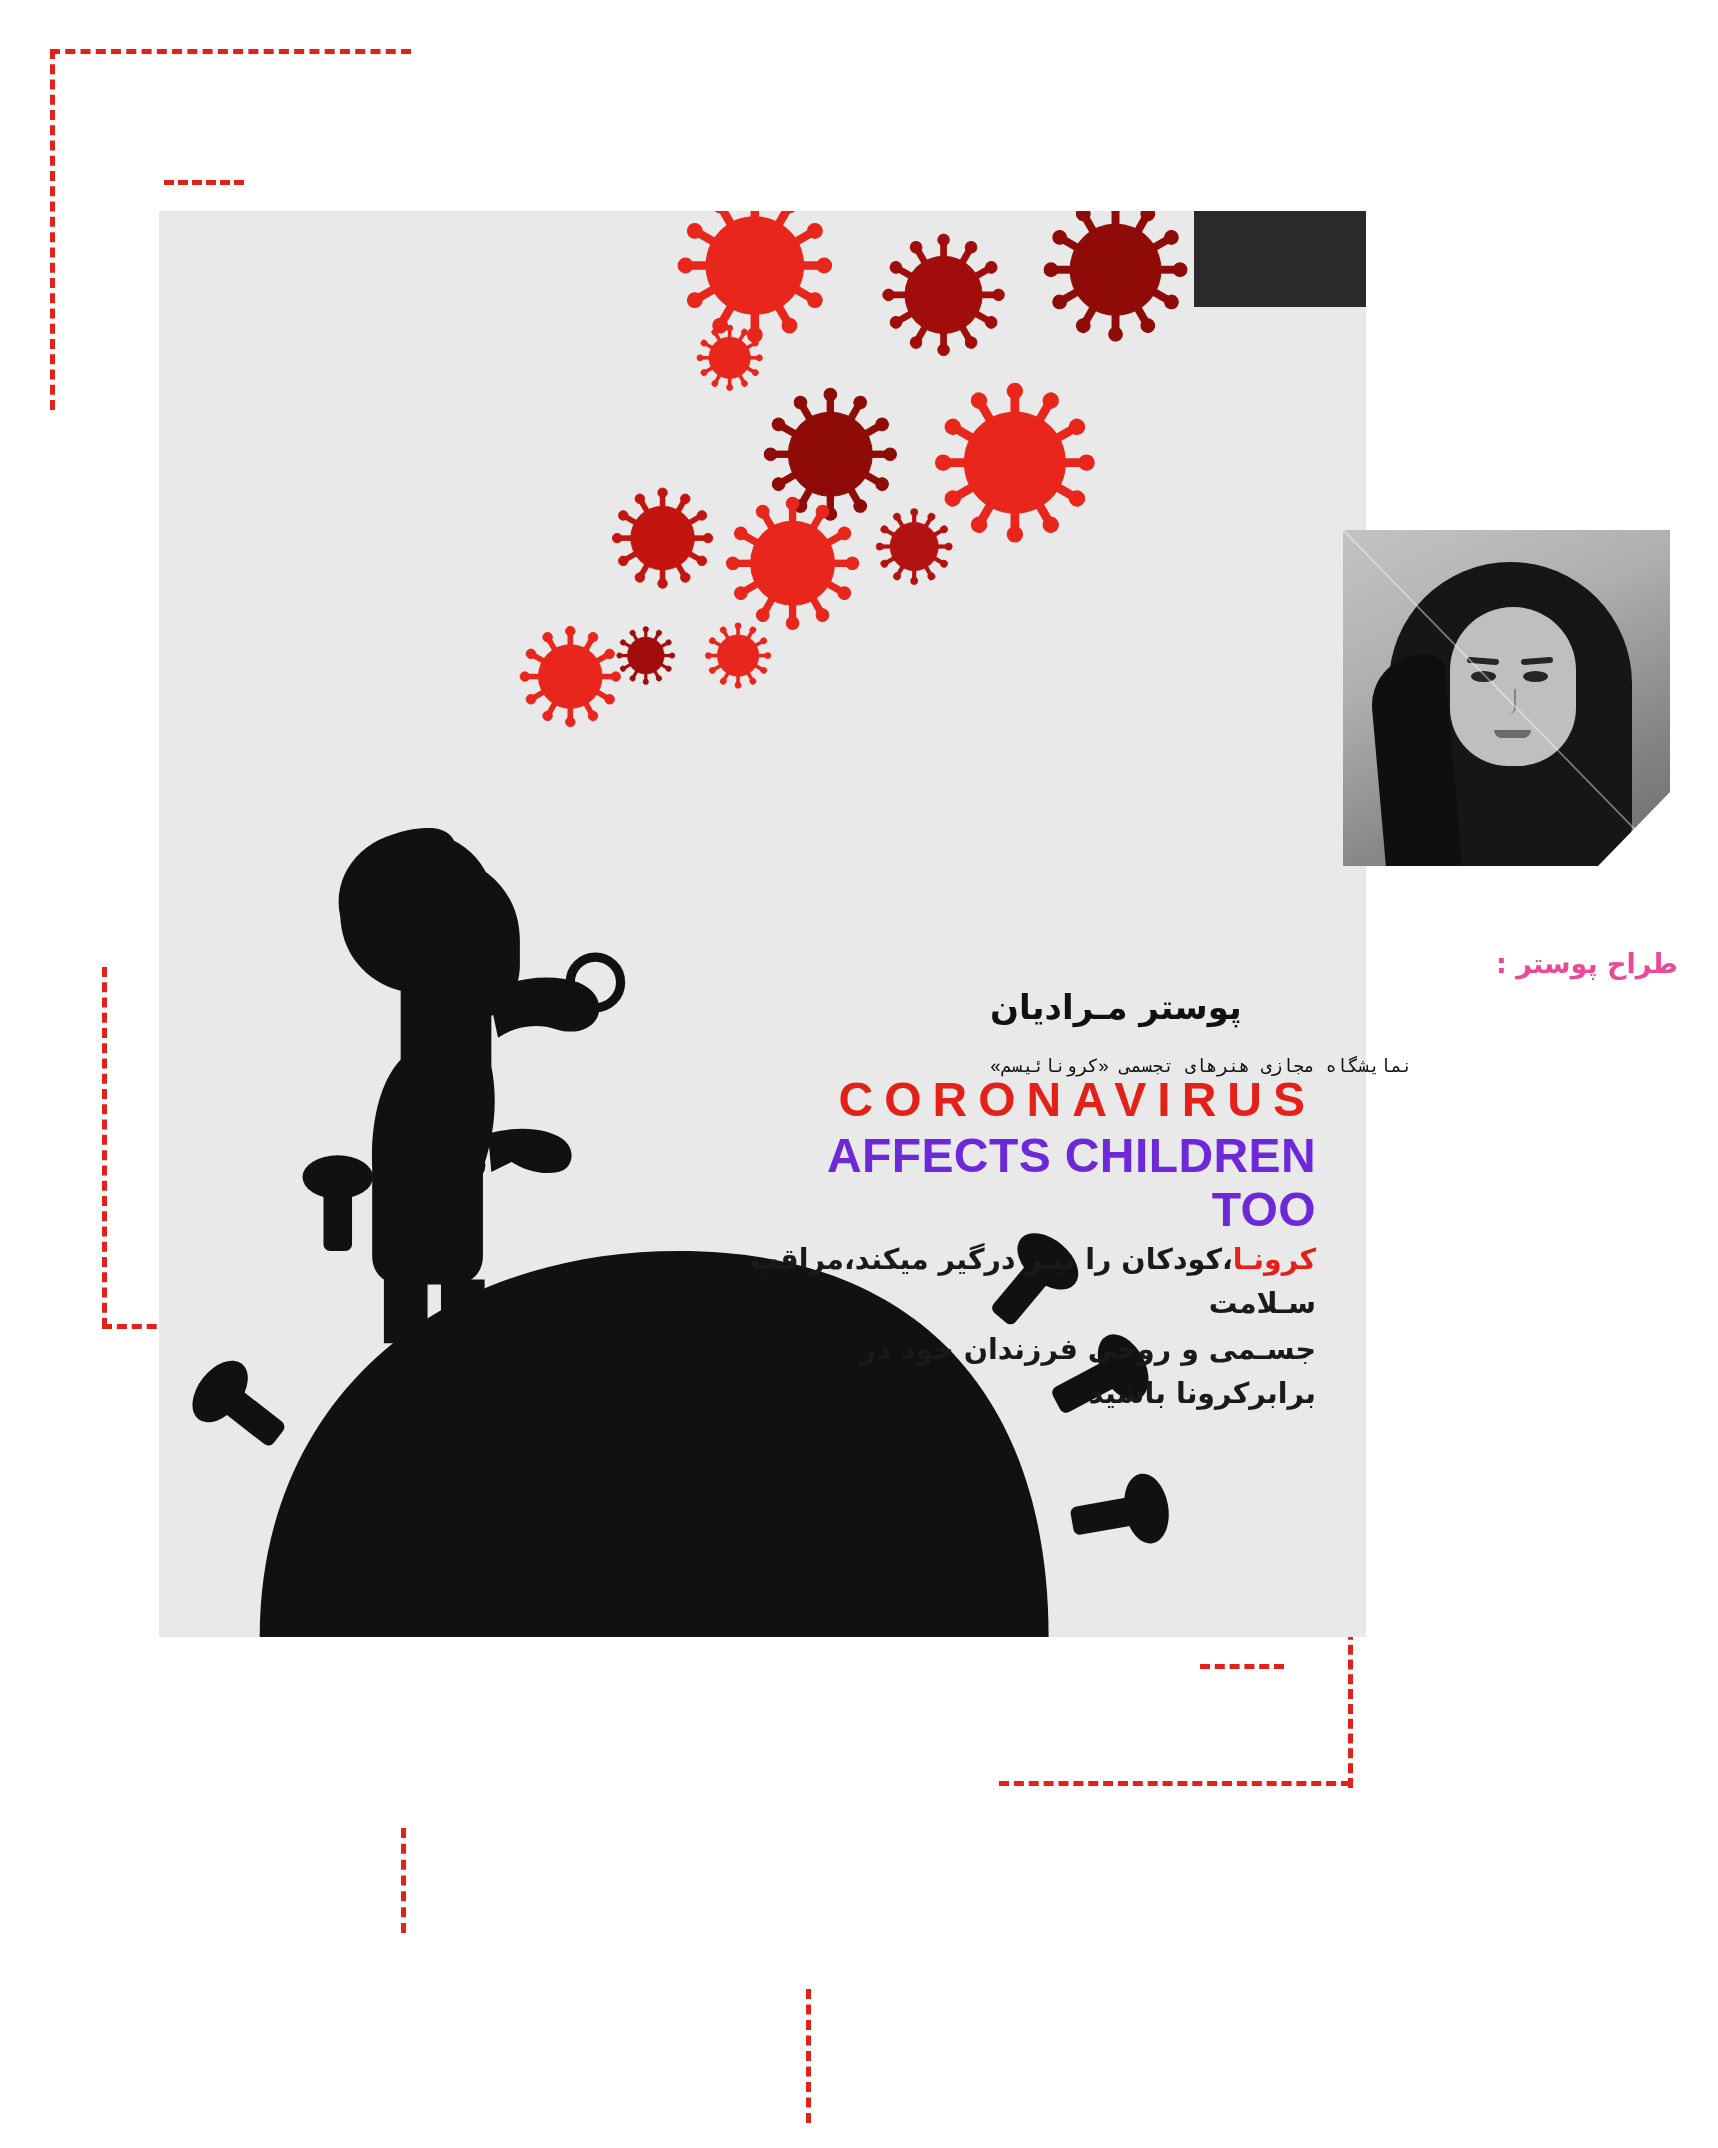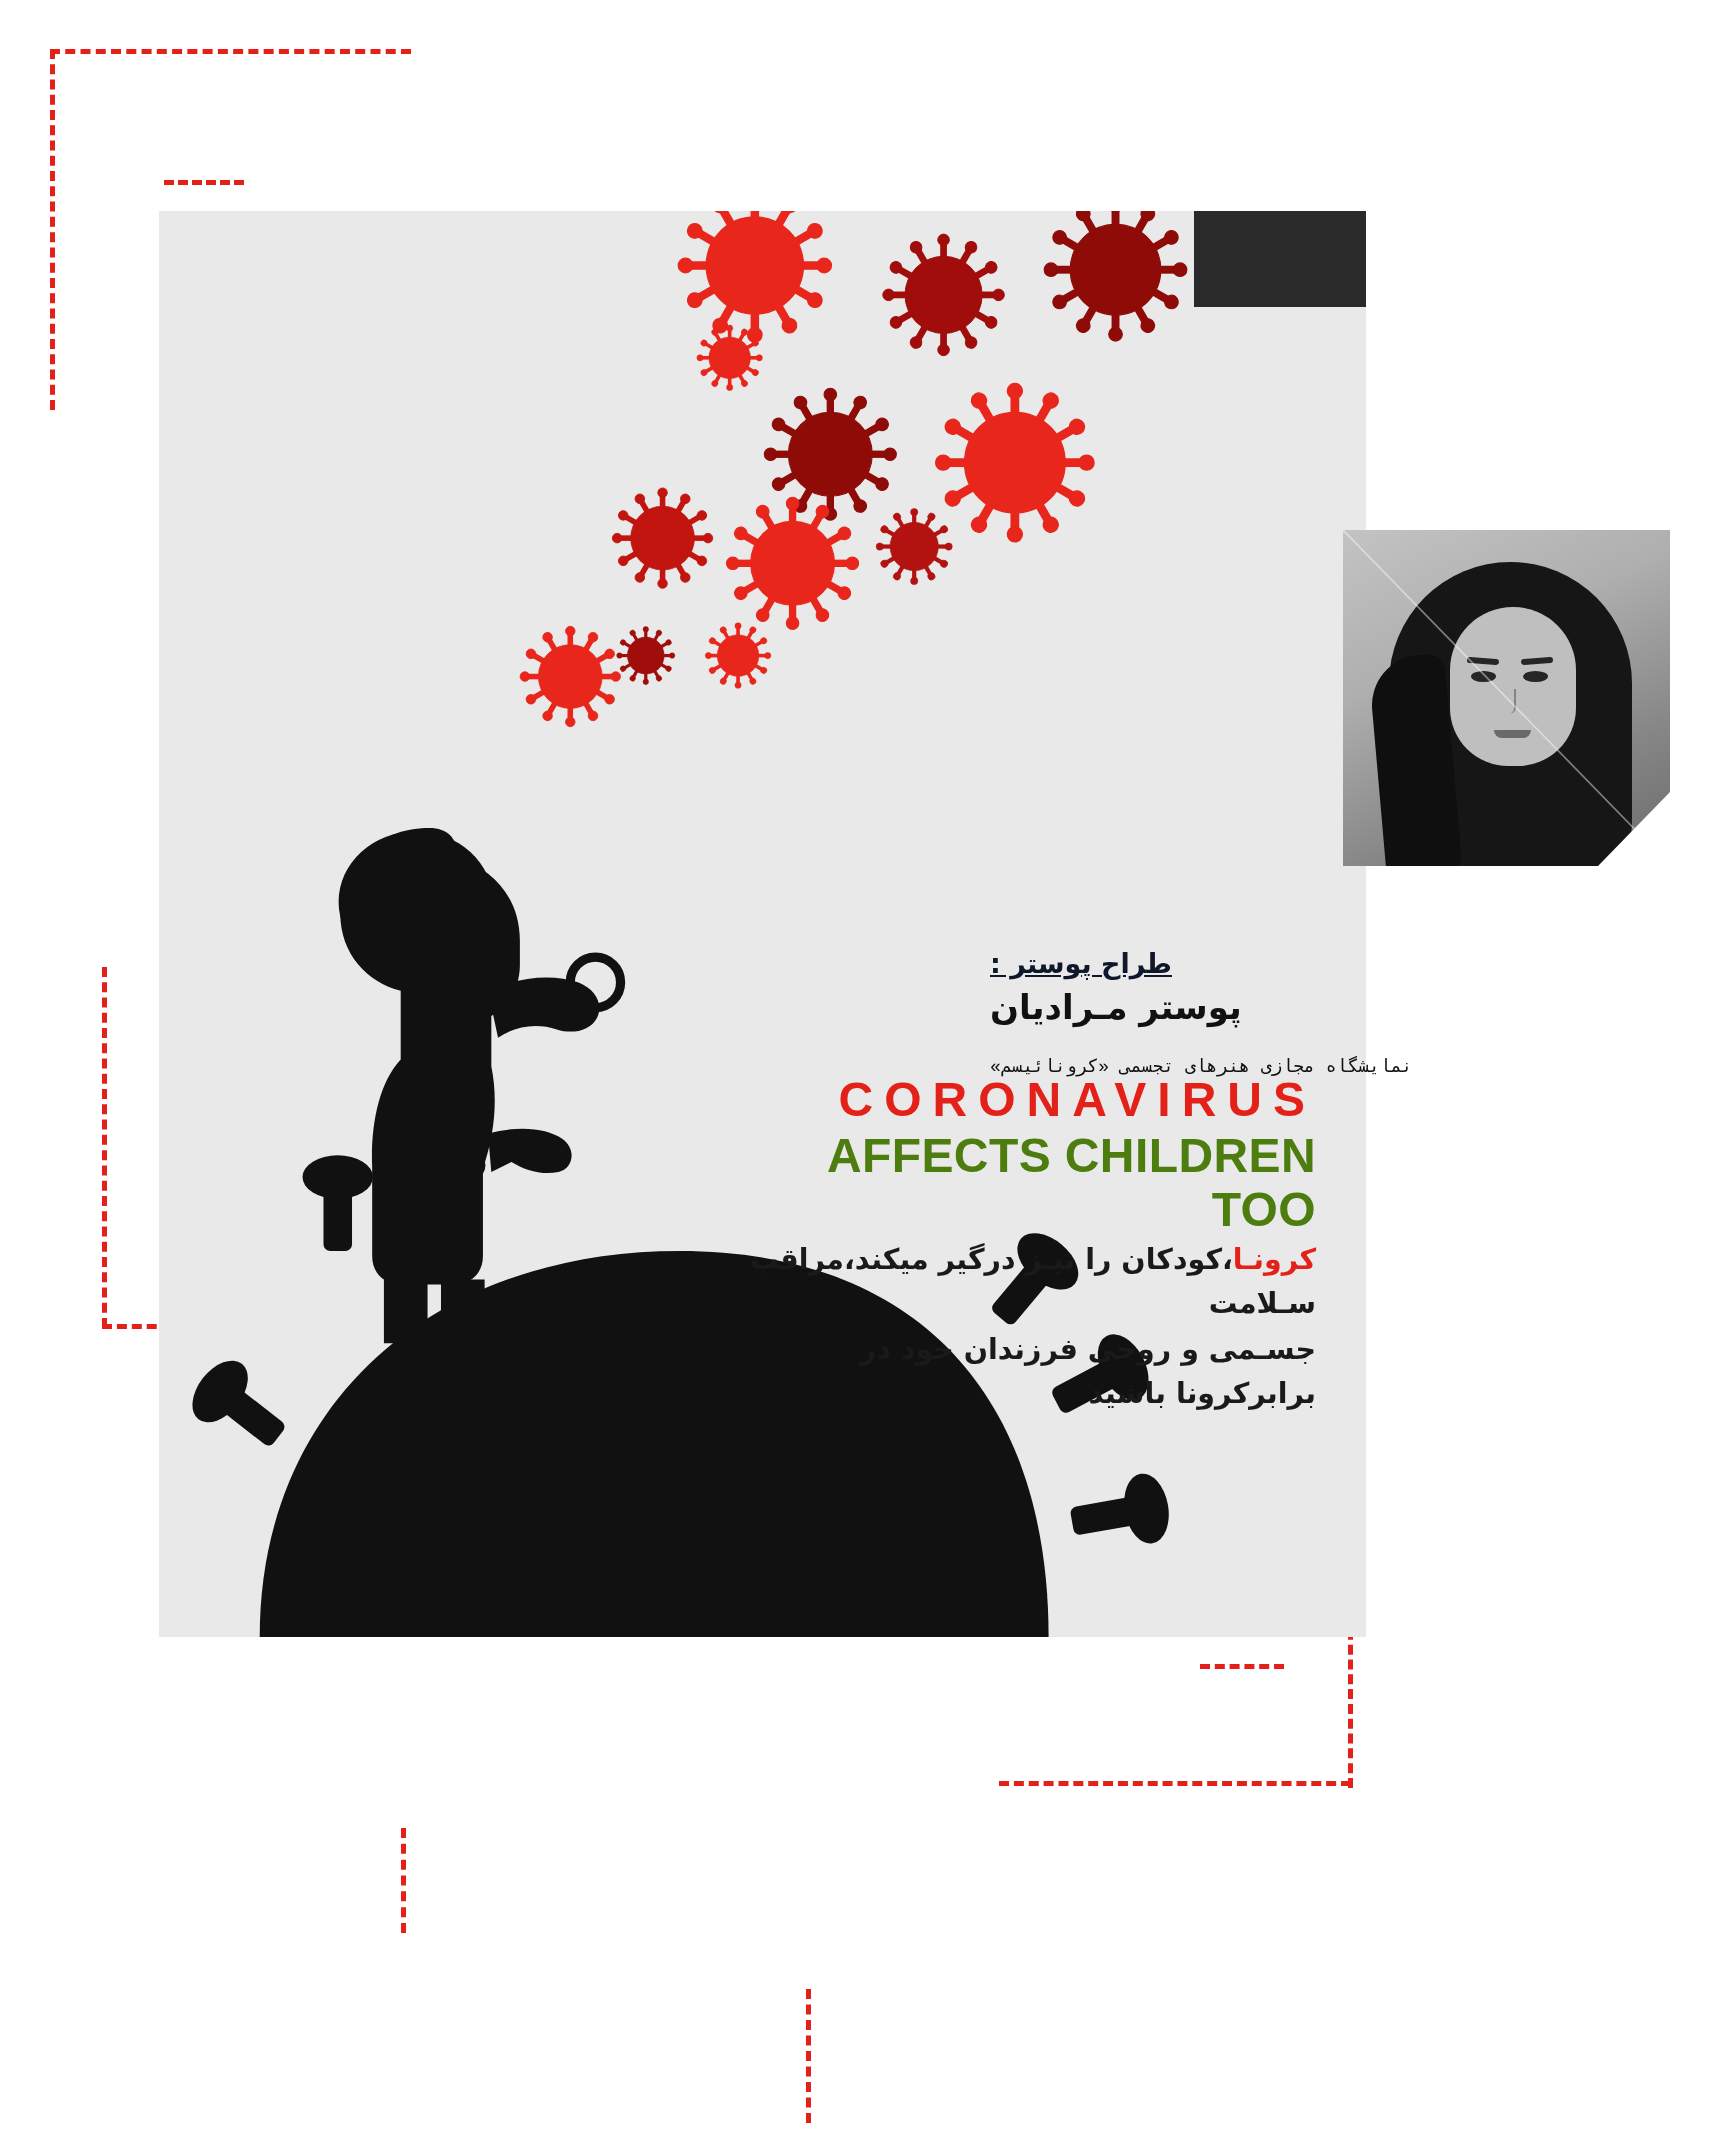--- a/index.html
+++ b/index.html
@@ -83,21 +83,21 @@
     color: #e32119;
     direction: ltr;
     text-align: right;
     line-height: 1.05;
   }
   #headline-2 {
     font-family: "Liberation Sans", sans-serif;
     font-weight: bold;
     font-size: 48px;
     letter-spacing: 0.4px;
-    color: #4d7c0f;
+    color: #6d28d9;
     direction: ltr;
     text-align: right;
     line-height: 1.12;
     margin-top: 3.4px;
   }
   .fa-line {
     font-family: "DejaVu Sans", sans-serif;
     font-size: 28.5px;
     font-weight: bold;
     color: #1a1a1a;
@@ -191,23 +191,22 @@
     left: 990px;
     top: 948px;
     width: 688px;
     text-align: left;
     direction: rtl;
   }
   #info .label {
     font-family: "DejaVu Sans", sans-serif;
     font-size: 27px;
     font-weight: bold;
-    color: #0f172a;
-    text-align: left;
-    text-decoration: underline;
+    color: #ec4899;
+    text-align: right;
   }
   #info .value {
     font-family: "DejaVu Sans", sans-serif;
     font-size: 34px;
     font-weight: bold;
     color: #111;
     letter-spacing: 0.8px;
     text-align: left;
     margin-top: 8.4px;
   }

